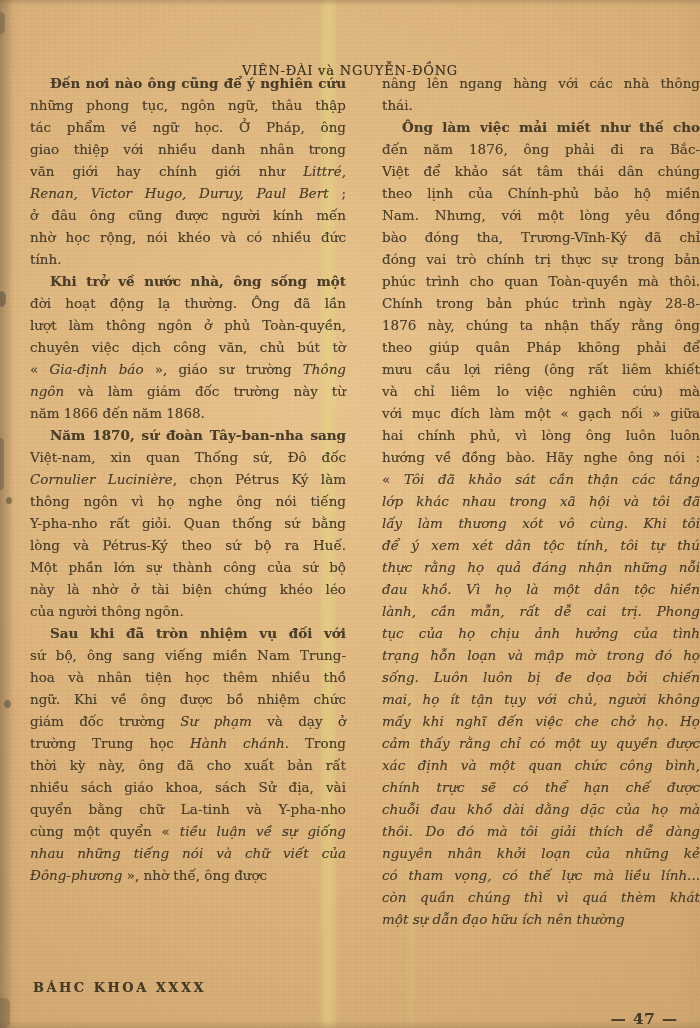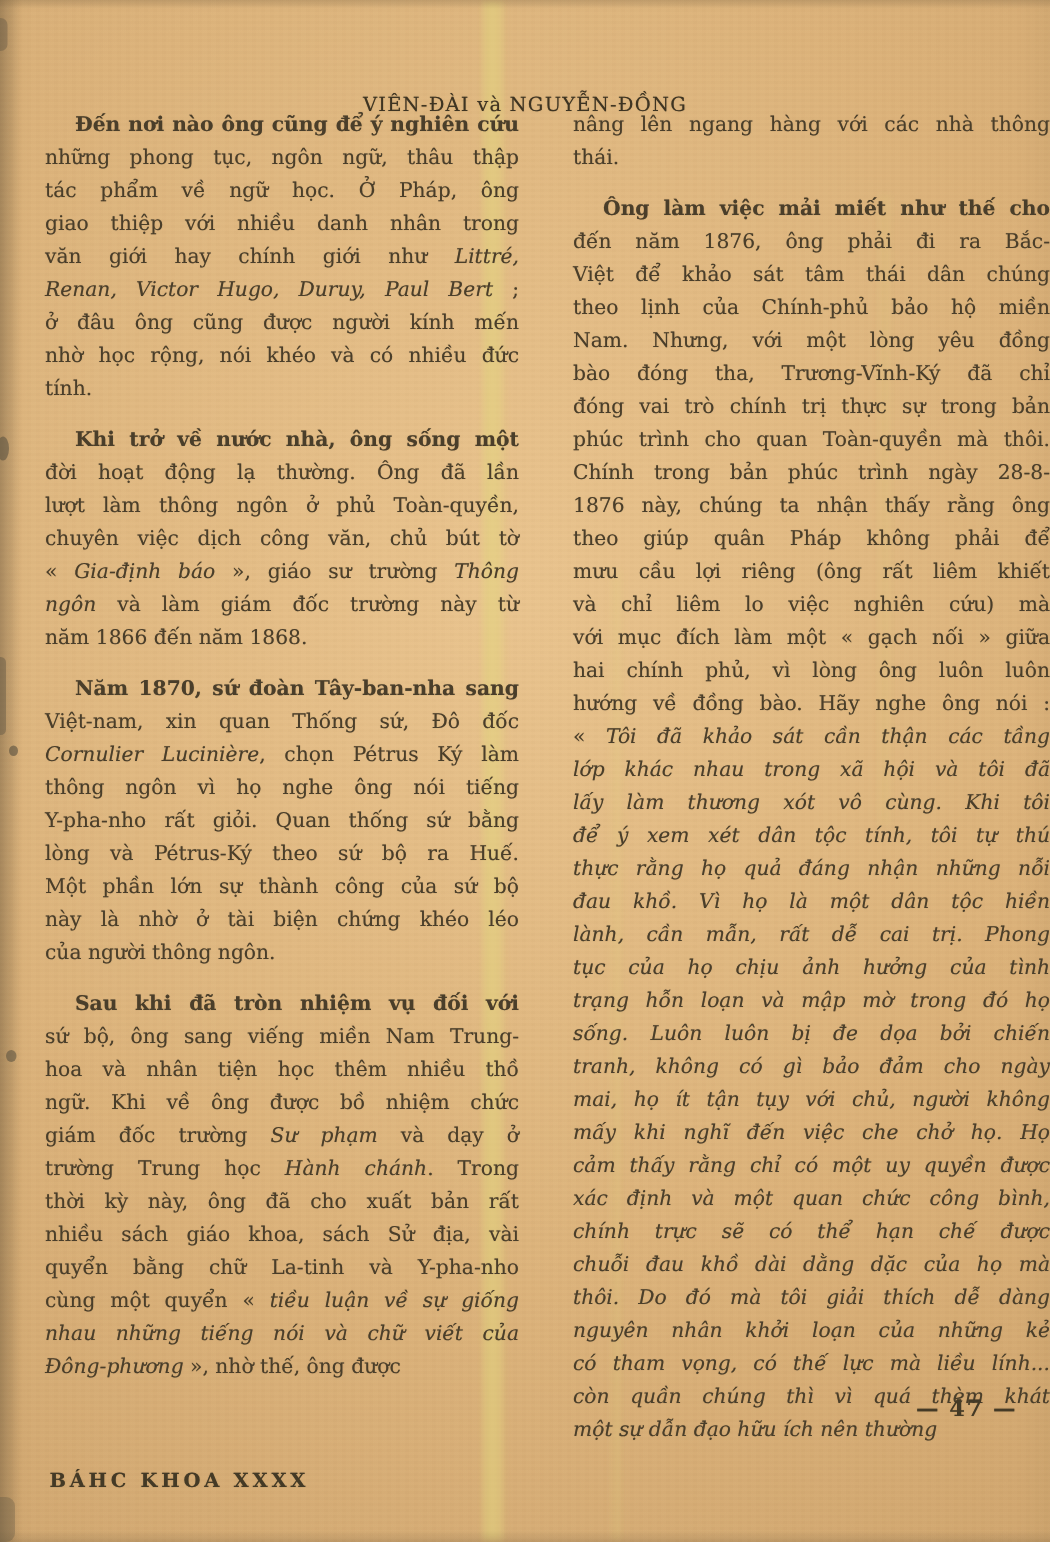--- a/index.html
+++ b/index.html
@@ -47,33 +47,33 @@
     font-size:13px;letter-spacing:.8px;color:#3e3422;
     text-shadow:0 0 .6px rgba(62,52,34,.55);
     margin-top:36px;
   }
   .col{
     position:absolute;top:72px;font-size:13.5px;line-height:22px;
     color:var(--ink,#4a3e2a);text-shadow:0 0 .5px rgba(74,62,42,.5);
   }
   .col-left{left:30px;width:316px;}
   .col-right{left:382px;width:318px;}
-  .para + .para{margin-top:12px;}
+  .para + .para{}
   .line{text-align:justify;text-align-last:justify;white-space:normal;}
   .line.last{text-align-last:left;}
   .para.indent .line:first-child{text-indent:20px;font-weight:bold;}
   .it{font-style:italic;}
   .rm{font-style:normal;}
 
   .footer-left{
     position:absolute;left:33px;top:980px;font-size:13px;font-weight:bold;
     letter-spacing:2.5px;color:#443a26;text-shadow:0 0 .6px rgba(62,52,34,.5);
   }
   .footer-right{
-    position:absolute;right:22px;top:930px;font-size:15px;letter-spacing:1px;
+    position:absolute;right:22px;top:1010px;font-size:15px;letter-spacing:1px;
     color:#443a26;font-weight:bold;text-shadow:0 0 .5px rgba(62,52,34,.5);
   }
 </style>
 </head>
 <body>
 
 <div class="page" style="--ink: #4a3e2a;">
   <div class="grain"></div>
   <div class="fold-band"></div>
   <div class="streak-a"></div>
@@ -162,21 +162,20 @@
         <div class="line"><span class="rm">« </span><span class="it">Tôi đã khảo sát cần thận các tầng</span></div>
         <div class="line"><span class="it">lớp khác nhau trong xã hội và tôi đã</span></div>
         <div class="line"><span class="it">lấy làm thương xót vô cùng. Khi tôi</span></div>
         <div class="line"><span class="it">để ý xem xét dân tộc tính, tôi tự thú</span></div>
         <div class="line"><span class="it">thực rằng họ quả đáng nhận những nỗi</span></div>
         <div class="line"><span class="it">đau khồ. Vì họ là một dân tộc hiền</span></div>
         <div class="line"><span class="it">lành, cần mẫn, rất dễ cai trị. Phong</span></div>
         <div class="line"><span class="it">tục của họ chịu ảnh hưởng của tình</span></div>
         <div class="line"><span class="it">trạng hỗn loạn và mập mờ trong đó họ</span></div>
         <div class="line"><span class="it">sống. Luôn luôn bị đe dọa bởi chiến</span></div>
-        <div class="line"><span class="it">tranh, không có gì bảo đảm cho ngày</span></div>
         <div class="line"><span class="it">mai, họ ít tận tụy với chủ, người không</span></div>
         <div class="line"><span class="it">mấy khi nghĩ đến việc che chở họ. Họ</span></div>
         <div class="line"><span class="it">cảm thấy rằng chỉ có một uy quyền được</span></div>
         <div class="line"><span class="it">xác định và một quan chức công bình,</span></div>
         <div class="line"><span class="it">chính trực sẽ có thể hạn chế được</span></div>
         <div class="line"><span class="it">chuỗi đau khồ dài dằng dặc của họ mà</span></div>
         <div class="line"><span class="it">thôi. Do đó mà tôi giải thích dễ dàng</span></div>
         <div class="line"><span class="it">nguyên nhân khởi loạn của những kẻ</span></div>
         <div class="line"><span class="it">có tham vọng, có thế lực mà liều lính...</span></div>
         <div class="line"><span class="it">còn quần chúng thì vì quá thèm khát</span></div>

